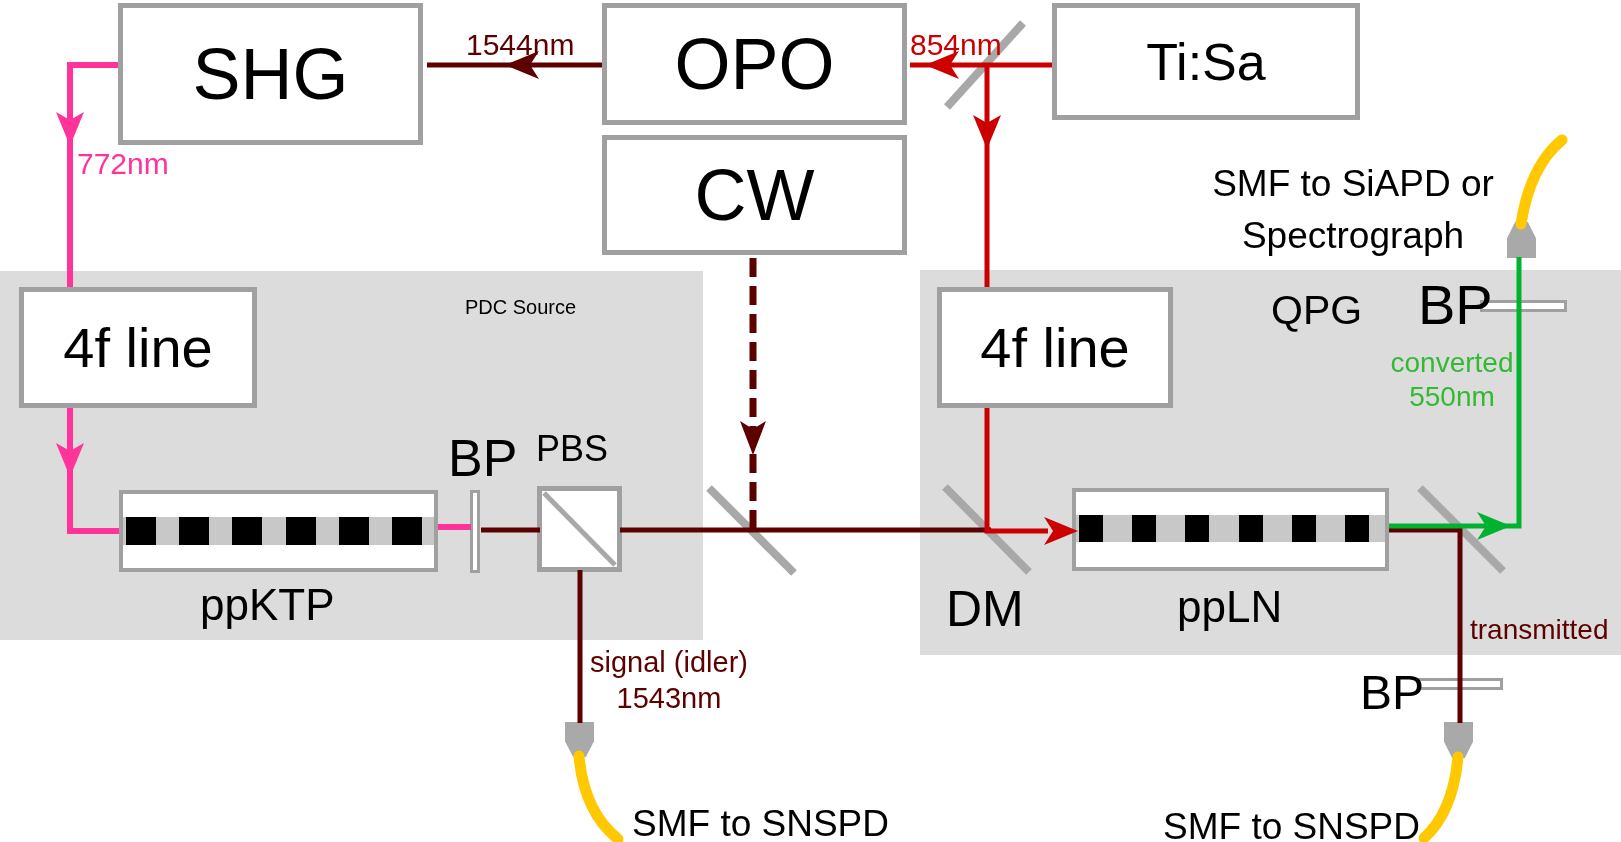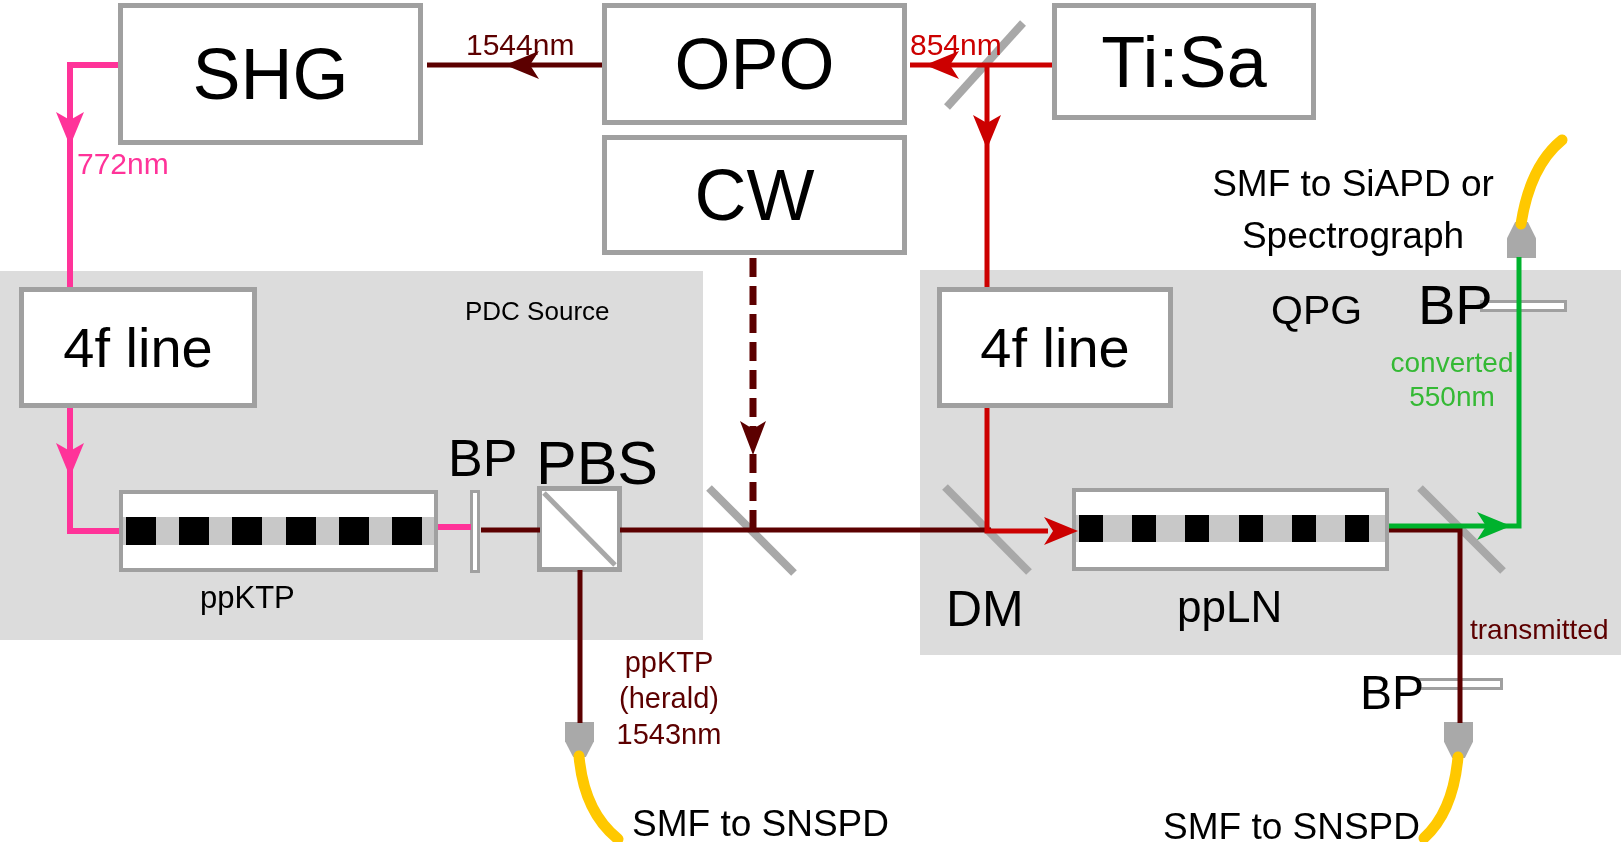--- a/index.html
+++ b/index.html
@@ -72,21 +72,21 @@
 
   <div class="box" style="left:118px;top:3px;width:305px;height:142px;font-size:72px;">
     <span class="box-label">SHG</span>
   </div>
   <div class="box" style="left:602px;top:135px;width:305px;height:120px;font-size:72px;">
     <span class="box-label">CW</span>
   </div>
   <div class="box" style="left:602px;top:3px;width:305px;height:122px;font-size:72px;">
     <span class="box-label">OPO</span>
   </div>
-  <div class="box" style="left:1052px;top:3px;width:264px;height:117px;font-size:72px;">
+  <div class="box" style="left:1052px;top:3px;width:308px;height:117px;font-size:52px;">
     <span class="box-label">Ti:Sa</span>
   </div>
   <div class="box" style="left:19px;top:287px;width:238px;height:121px;font-size:56px;">
     <span class="box-label">4f line</span>
   </div>
   <div class="box" style="left:937px;top:287px;width:236px;height:121px;font-size:56px;">
     <span class="box-label">4f line</span>
   </div>
 
   <svg class="overlay" width="1621" height="842" viewBox="0 0 1621 842">
@@ -120,39 +120,39 @@
     <line x1="438" y1="527" x2="471" y2="527" style="stroke:var(--pink)" stroke-width="6"></line>
 
     <path d="M1389 526 L1519 526 L1519 257" fill="none" style="stroke:var(--green)" stroke-width="5"></path>
     <polygon points="1511,526 1477,512 1486,526 1477,540" style="fill:var(--green)"></polygon>
 
     <path d="M579 756 Q584 812 618 839" fill="none" style="stroke:var(--fiber_yellow)" stroke-width="11" stroke-linecap="round"></path>
     <path d="M1458 757 Q1453 812 1424 838" fill="none" style="stroke:var(--fiber_yellow)" stroke-width="11" stroke-linecap="round"></path>
     <path d="M1521 224 Q1530 166 1562 140" fill="none" style="stroke:var(--fiber_yellow)" stroke-width="11" stroke-linecap="round"></path>
   </svg>
 
-  <div class="lbl" style="left:465px;top:296px;font-size:26px;">PDC Source</div>
+  <div class="lbl" style="left:465px;top:296px;font-size:20px;">PDC Source</div>
   <div class="lbl" style="left:1243px;top:287px;font-size:41px;margin-left:28px;">QPG</div>
 
-  <div class="lbl" style="left:200px;top:580px;font-size:31px;">ppKTP</div>
+  <div class="lbl" style="left:200px;top:580px;font-size:44px;">ppKTP</div>
   <div class="lbl" style="left:1177px;top:582px;font-size:44px;">ppLN</div>
 
   <div class="lbl" style="left:448px;top:428px;font-size:52px;">BP</div>
-  <div class="lbl" style="left:536px;top:428px;font-size:61px;">PBS</div>
+  <div class="lbl" style="left:536px;top:428px;font-size:36px;">PBS</div>
   <div class="lbl" style="left:946px;top:580px;font-size:50px;">DM</div>
   <div class="lbl" style="left:1418px;top:272px;font-size:56px;">BP</div>
   <div class="lbl" style="left:1360px;top:665px;font-size:48px;">BP</div>
 
   <div class="lbl maroon-t" style="left:466px;top:28px;font-size:30px;">1544nm</div>
   <div class="lbl red-t" style="left:910px;top:28px;font-size:30px;">854nm</div>
   <div class="lbl pink-t" style="left:77px;top:147px;font-size:30px;">772nm</div>
 
 
   <div class="lbl center maroon-t" style="left:580px;top:644px;width:178px;font-size:29px;line-height:36px;">
-    <span>ppKTP (herald)</span><br>
+    <span>signal (idler)</span><br>
     <span>1543nm</span>
   </div>
 
   <div class="lbl center green-t" style="left:1390px;top:346px;width:124px;font-size:28px;line-height:34px;">
     <span>converted</span><br>
     <span>550nm</span>
   </div>
 
   <div class="lbl maroon-t" style="left:1470px;top:614px;font-size:28px;">transmitted</div>
 

